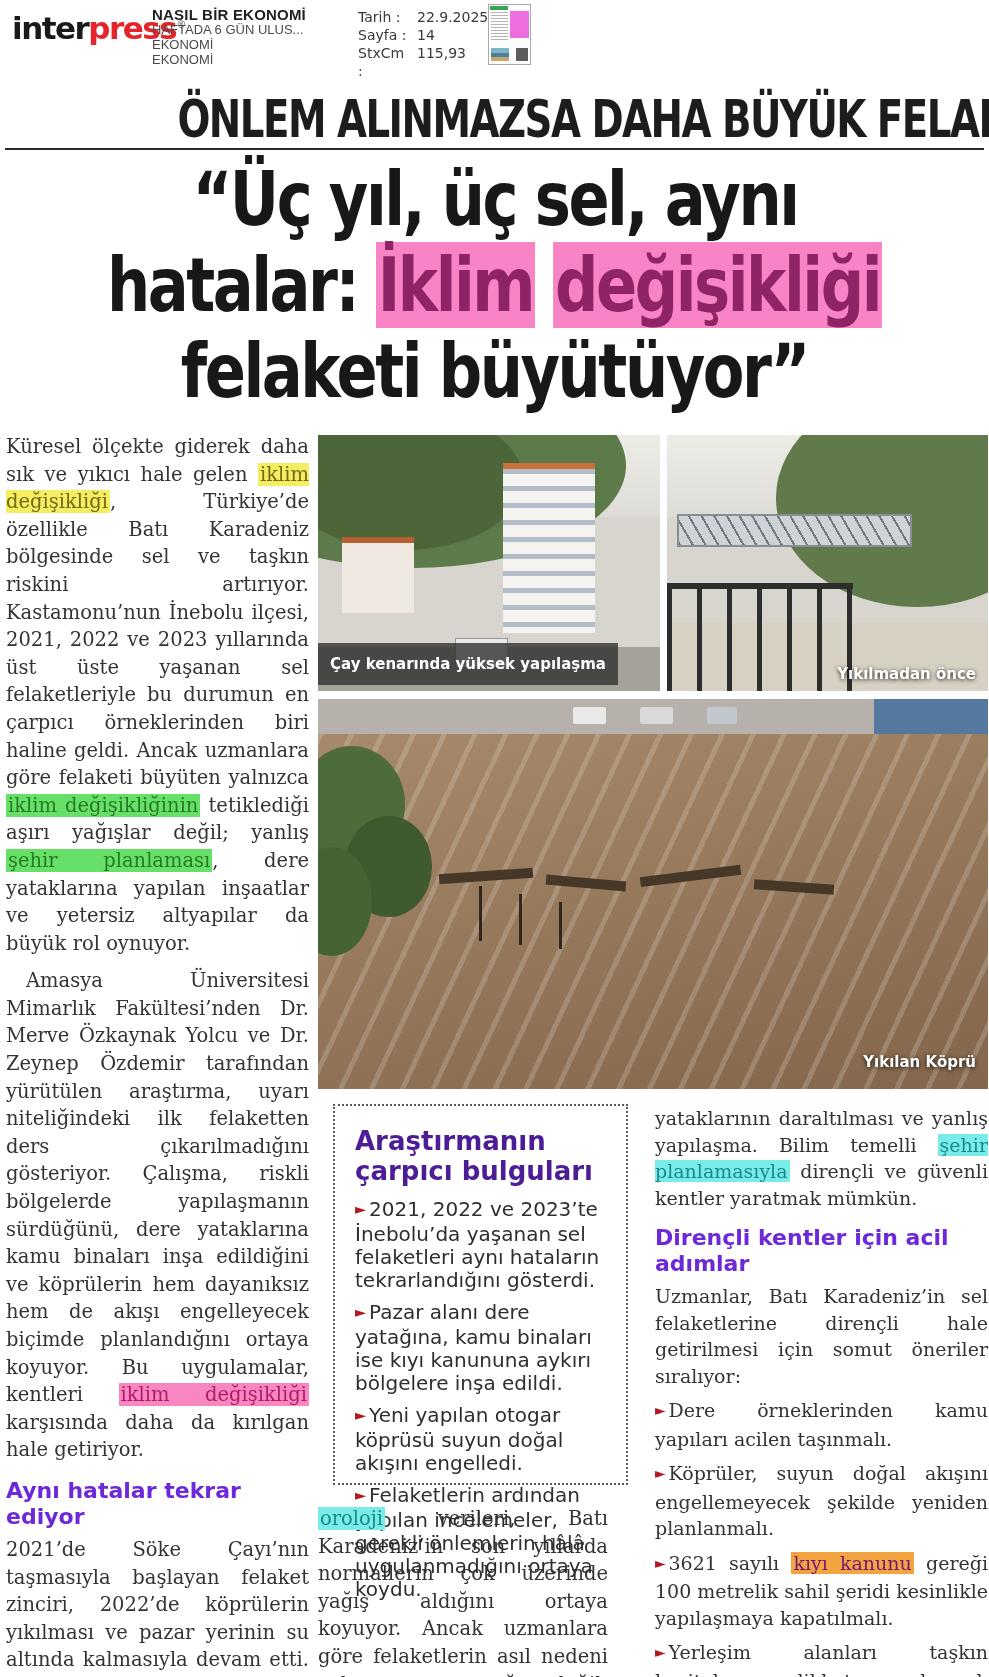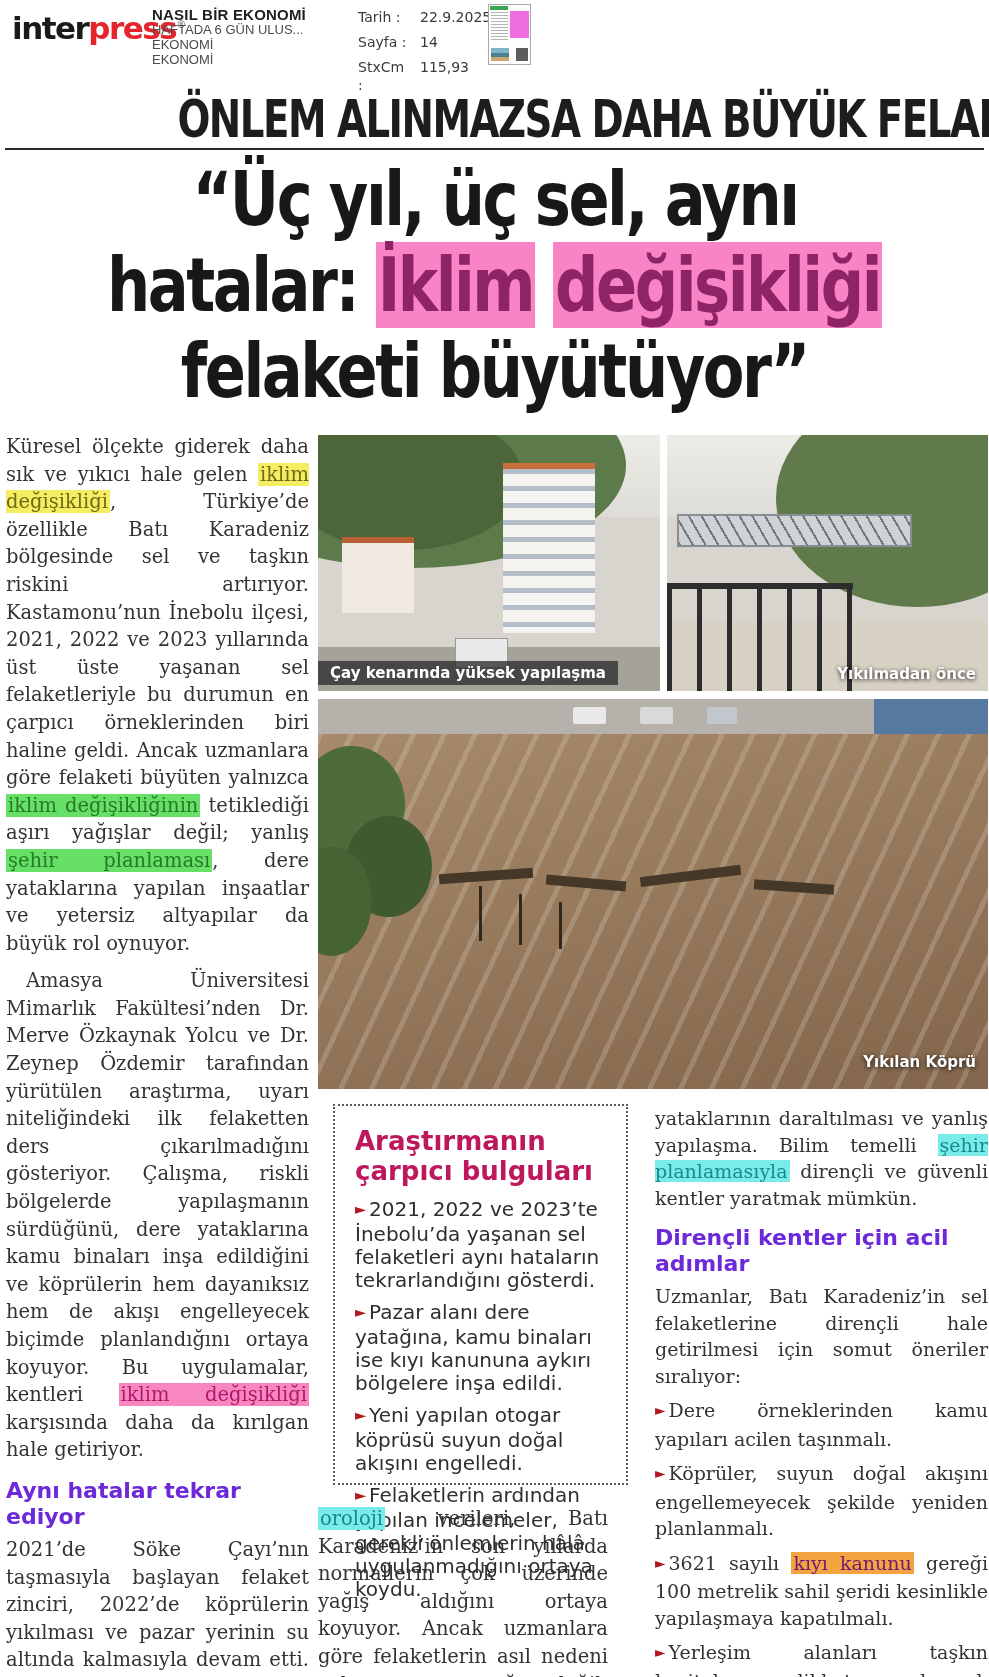--- a/index.html
+++ b/index.html
@@ -9,21 +9,21 @@
   
   .logo{position:absolute;left:12px;top:10px;font-family:"DejaVu Sans",sans-serif;
         font-weight:bold;font-size:31px;letter-spacing:-1.5px;color:#1a1a1a;}
   .logo .red{color:#e4252b;text-align:right;}
   .logo .reg{font-size:10px;vertical-align:super;color:#888;letter-spacing:0;}
   .pub{position:absolute;left:152px;top:7px;font-family:Liberation Sans, sans-serif;
        font-size:13px;line-height:15px;color:#4a4a4a;}
   .pub .pub-name{font-size:15px;font-weight:bold;color:#1f1f1f;letter-spacing:.2px;}
   .meta{position:absolute;left:358px;top:8px;font-family:"DejaVu Sans",sans-serif;
         font-size:14px;line-height:18px;color:#3a3a3a;display:grid;
-        grid-template-columns:55px auto;column-gap:4px;gap:7px;}
+        grid-template-columns:55px auto;column-gap:4px;}
   .thumb{position:absolute;left:488px;top:4px;width:41px;height:59px;background:#fdfdfd;
          border:1px solid #aaa;overflow:hidden;}
   .thumb .t-green{position:absolute;left:1px;top:1px;width:18px;height:4px;background:#3aa655;}
   .thumb .t-lines{position:absolute;left:2px;top:7px;width:17px;height:30px;
         background:repeating-linear-gradient(180deg,#b5b5b5 0 1px,transparent 1px 3px);}
   .thumb .t-mag{position:absolute;right:1px;top:6px;width:19px;height:27px;background:#ee6ee0;}
   .thumb .t-photo{position:absolute;left:2px;bottom:3px;width:18px;height:13px;
         background:linear-gradient(180deg,#7fb3c9 0 40%,#4e7f95 40% 70%,#caa56c 70% 100%);}
   .thumb .t-dark{position:absolute;right:2px;bottom:3px;width:12px;height:13px;background:#5d5d5d;}
 
@@ -55,28 +55,28 @@
            color:#6d28d9;margin:14px 0 6px 0;text-align:left;text-indent:0;line-height:26px;}
   .col2b{position:absolute;left:318px;top:1505px;width:290px;}
   .col3{position:absolute;left:655px;top:1105px;width:333px;font-size:19px;line-height:26.5px;}
   .col3 p{margin:0 0 8px 0;}
   .marker{color:#b0191f;font-size:.72em;margin-right:3px;position:relative;top:-2px;}
 
   
   .factbox{position:absolute;left:333px;top:1104px;width:295px;height:381px;
            border:2px dotted #5a5a5a;box-sizing:border-box;padding:20px 16px 10px 20px;
            font-family:"DejaVu Sans",sans-serif;}
-  .factbox .fb-title{font-weight:bold;font-size:26px;line-height:30px;color:#be185d;margin-bottom:12px;}
+  .factbox .fb-title{font-weight:bold;font-size:26px;line-height:30px;color:#4c1d95;margin-bottom:12px;}
   .fb-bullet{font-size:20px;line-height:23px;color:#2e2e2e;margin-bottom:9px;}
 
   
   .photo{position:absolute;overflow:hidden;background:#d8d5cf;}
   .cap{position:absolute;font-family:"DejaVu Sans",sans-serif;font-weight:bold;
        font-size:15px;color:#fff;z-index:5;}
-  .cap-bar{left:0;bottom:6px;background:rgba(45,45,45,.78);padding:3px 12px;}
+  .cap-bar{left:0;bottom:6px;background:rgba(45,45,45,.78);padding:12px 12px;}
   .cap-plain{right:12px;bottom:8px;text-shadow:0 1px 4px rgba(0,0,0,.85);}
   .sky{position:absolute;left:0;top:0;right:0;height:32%;background:linear-gradient(#eeece6,#dddcd6);}
   .hill{position:absolute;border-radius:50%;}
   .p1-hill1{left:-35%;top:-28%;width:125%;height:80%;background:#5d7a4a;}
   .p1-hill2{left:-10%;top:-10%;width:70%;height:55%;background:#4c6639;}
   .p1-bldg{position:absolute;left:54%;top:11%;width:27%;height:64%;background:#f4f3ef;
            border-top:6px solid #c96f3a;
            background-image:repeating-linear-gradient(180deg,rgba(125,145,168,.55) 0 5px,transparent 5px 17px);}
   .p1-bldg2{position:absolute;left:7%;top:40%;width:21%;height:27%;background:#efe9e1;border-top:6px solid #b55f33;}
   .p1-road{position:absolute;left:0;right:0;bottom:0;height:17%;background:#a5a29a;}

